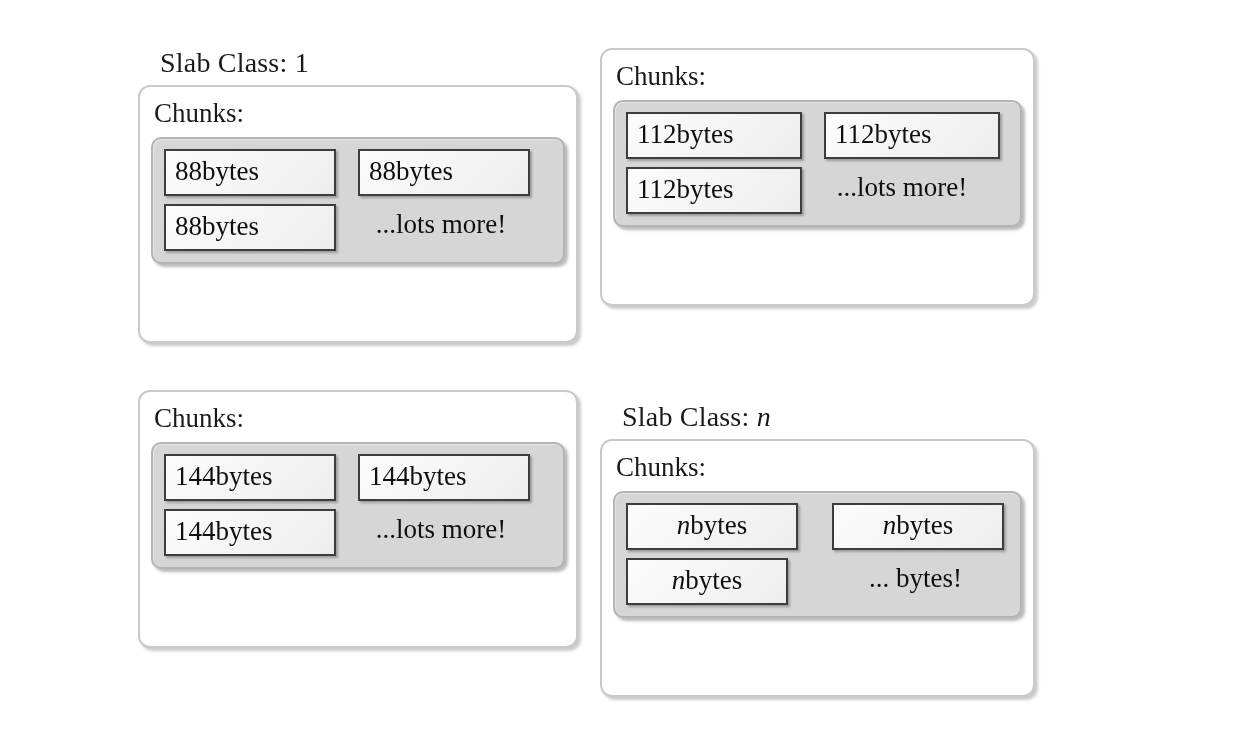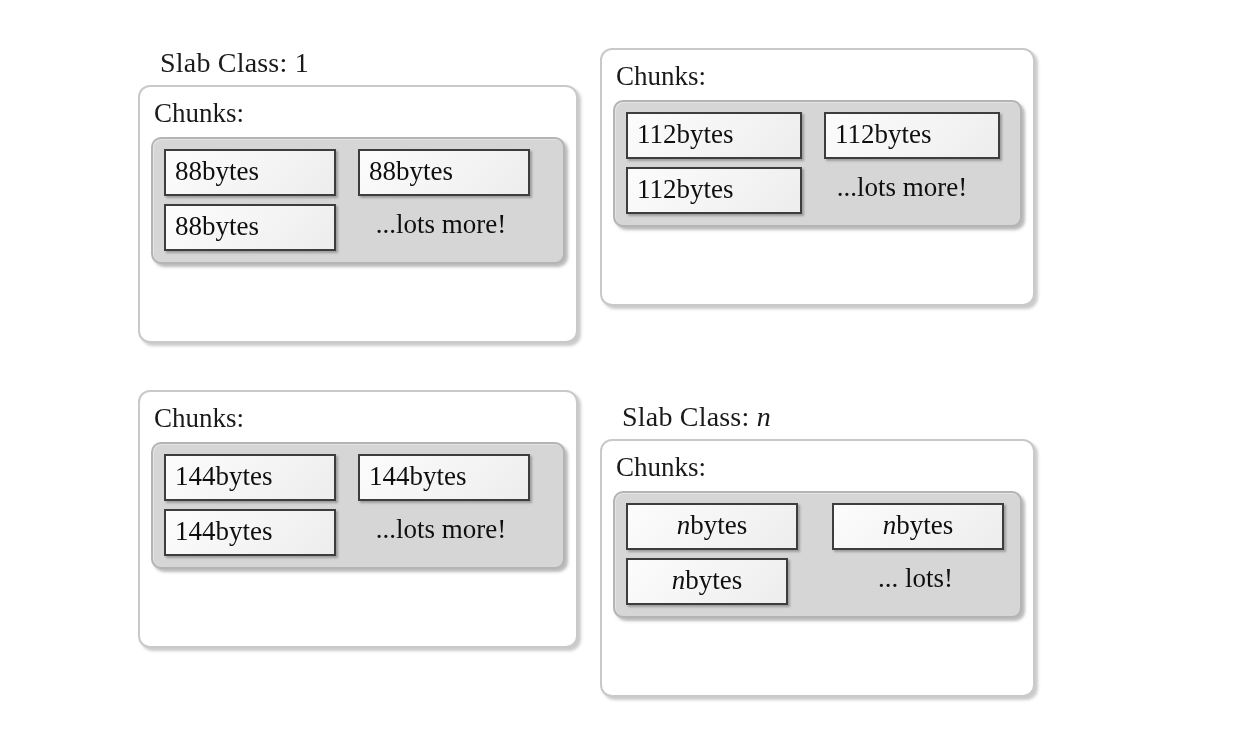--- a/index.html
+++ b/index.html
@@ -234,19 +234,19 @@
           <div class="chunk c-b centered">
               <span class="sym">n</span>
               <span> bytes</span>
             </div>
         </div>
         <div class="chunk-row">
           <div class="chunk c-c centered">
               <span class="sym">n</span>
               <span> bytes</span>
             </div>
-          <div class="more">... lots!</div>
+          <div class="more">... bytes!</div>
         </div>
       </div>
     </div>
   </div>
 
 </div>
 
 </body></html>

